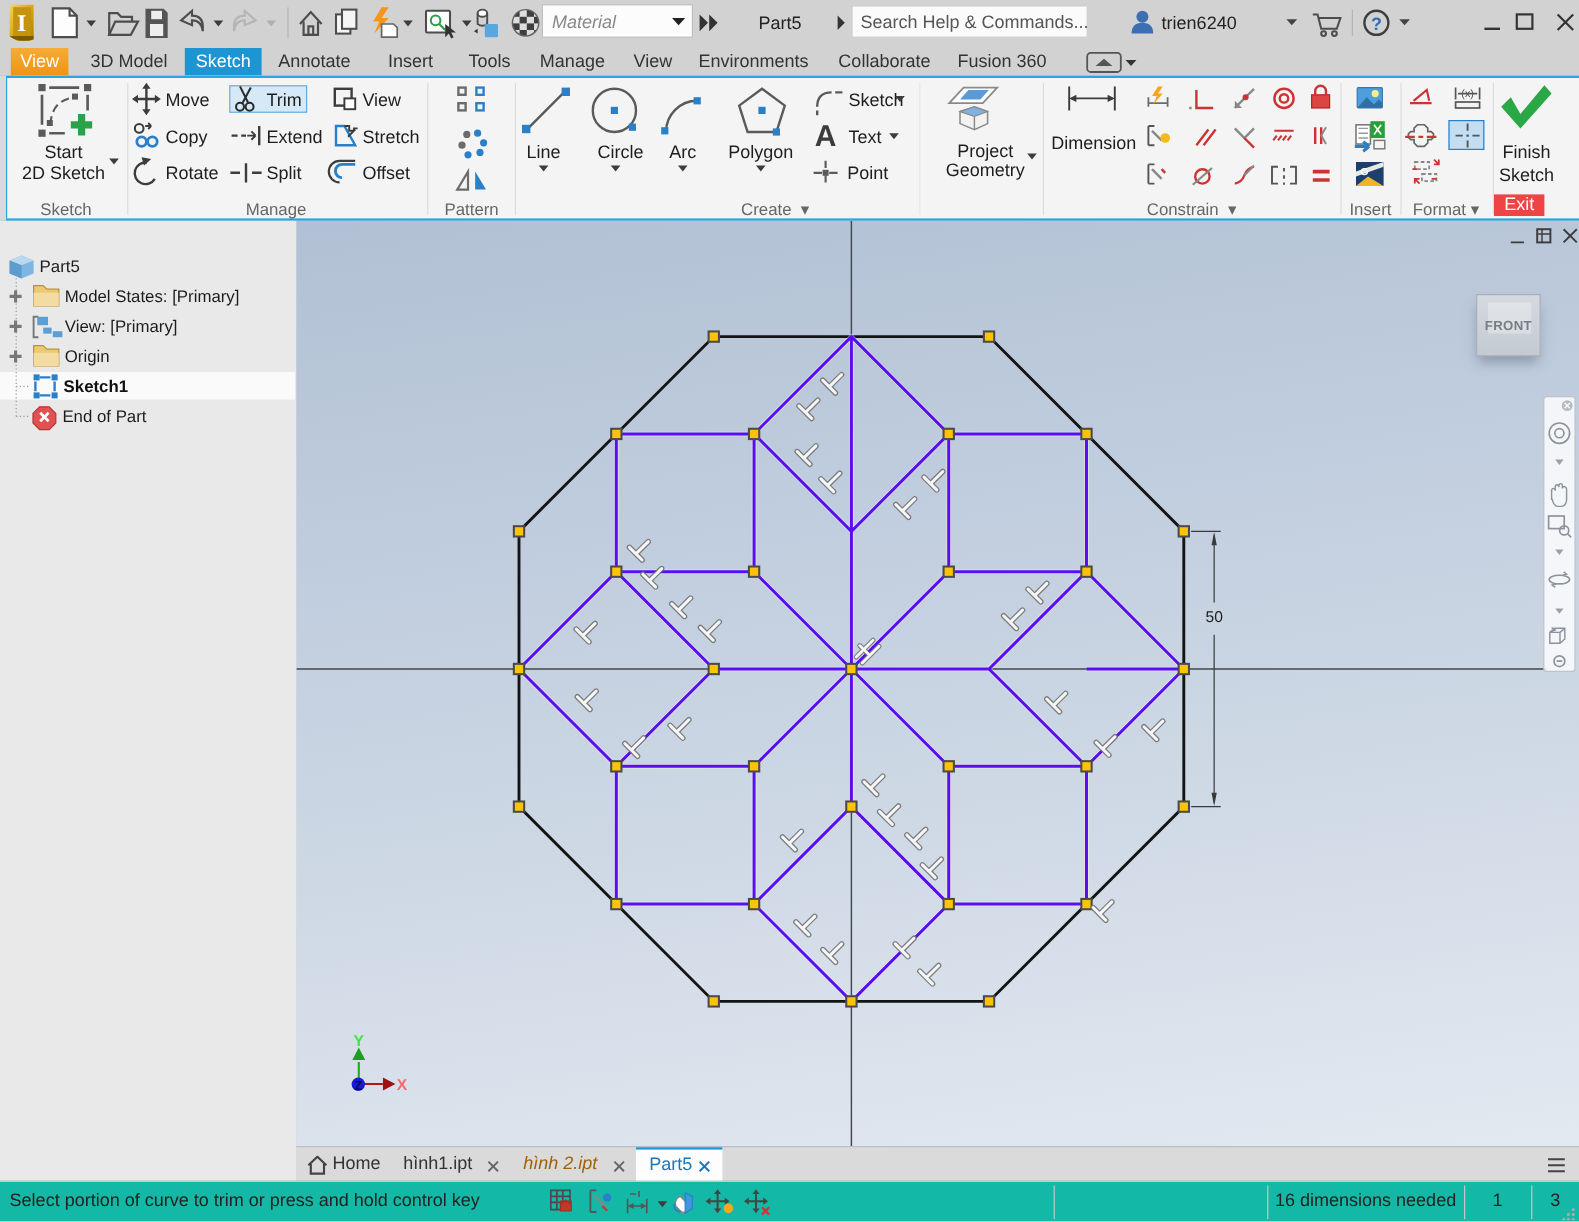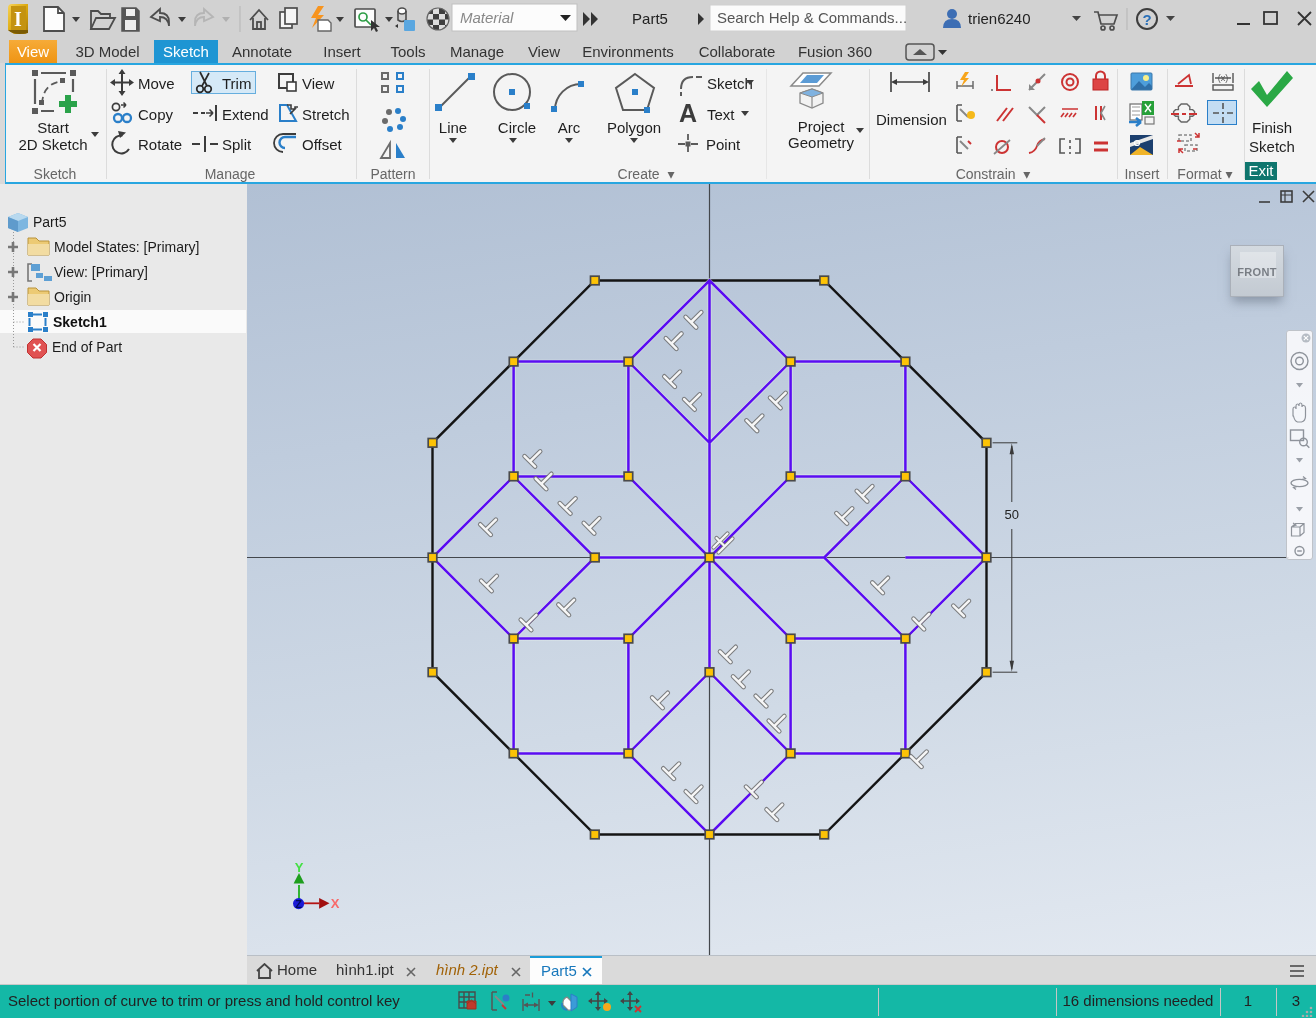--- a/index.html
+++ b/index.html
@@ -178,21 +178,21 @@
 <div class="psep" style="left:1117px"></div>
 <div class="psep" style="left:1167px"></div>
 <div class="psep" style="left:1244px"></div>
 <div class="plabel" style="left:10px;width:90px;">Sketch</div>
 <div class="plabel" style="left:160px;width:140px;">Manage</div>
 <div class="plabel" style="left:356px;width:74px;">Pattern</div>
 <div class="plabel" style="left:581px;width:130px;">Create&nbsp; ▾</div>
 <div class="plabel" style="left:928px;width:130px;">Constrain&nbsp; ▾</div>
 <div class="plabel" style="left:1117px;width:50px;">Insert</div>
 <div class="plabel" style="left:1166px;width:78px;">Format ▾</div>
-<div class="abs" style="left:1245px;top:97px;width:32px;height:18px;background:#0f766e;color:#fff;font-size:15px;text-align:center;line-height:18px;">Exit</div>
+<div class="abs" style="left:1245px;top:97px;width:42px;height:18px;background:#ef4444;color:#fff;font-size:15px;text-align:center;line-height:18px;">Exit</div>
 
 <svg class="abs" style="left:31px;top:4px" width="46" height="46" viewBox="0 0 46 46">
  <g stroke="#5a5a5a" stroke-width="2.2" fill="none">
   <path d="M10 4 h25 M10 42 h13 M4 10 v25 M42 10 v13"></path>
   <path d="M11 35 Q12 14 32 12" stroke-dasharray="7 4" stroke-width="1.8"></path>
  </g>
  <g fill="#5a5a5a">
           <rect x="1" y="1" width="6" height="6"></rect>
           <rect x="39" y="1" width="6" height="6"></rect>
           <rect x="1" y="39" width="6" height="6"></rect>

